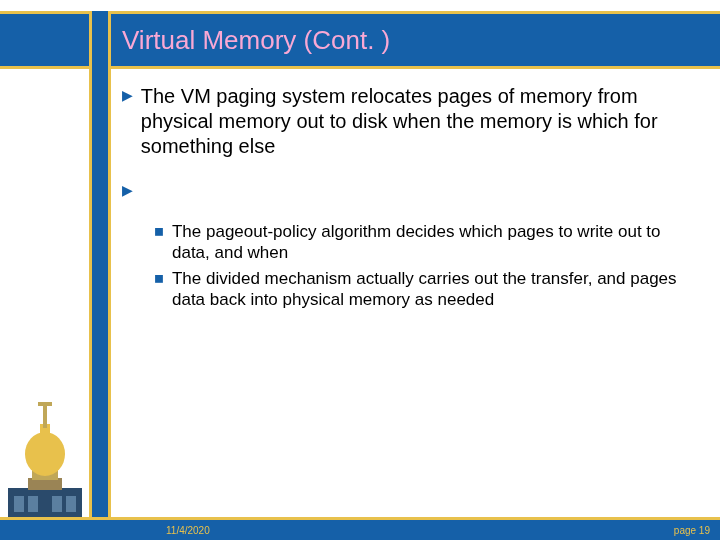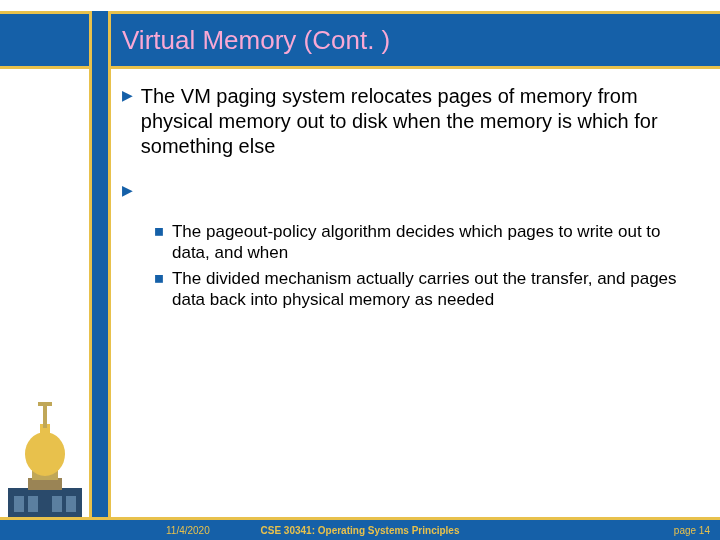--- a/index.html
+++ b/index.html
@@ -180,17 +180,16 @@
       <rect x="30" y="70" width="26" height="10" fill="#c0a758"></rect>
       <ellipse cx="43" cy="54" rx="20" ry="22" fill="#e8c14c"></ellipse>
       <rect x="38" y="24" width="10" height="14" fill="#e8c14c"></rect>
       <rect x="41" y="6" width="4" height="22" fill="#c0a758"></rect>
       <rect x="36" y="2" width="14" height="4" fill="#c0a758"></rect>
     </svg>
   </div>
 
   <div class="footer">
     <span class="footer-date">11/4/2020</span>
-    <span class="footer-center">CSE 30341: Operating Systems Principles</span>
-    <span class="footer-page">page 14</span>
+    <span class="footer-page">page 19</span>
   </div>
 
 </div>
 
 </body></html>

